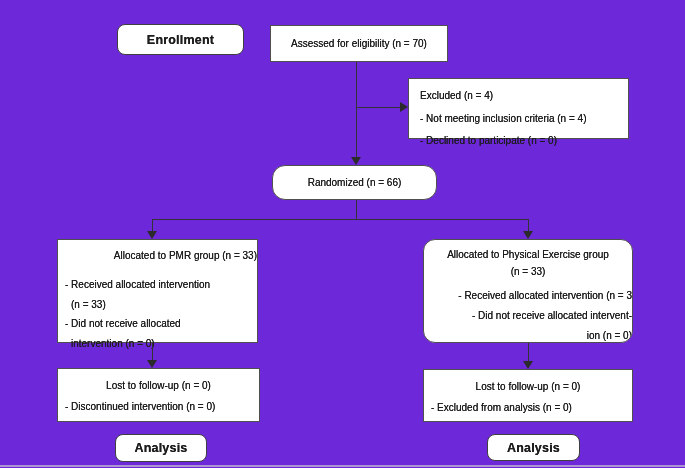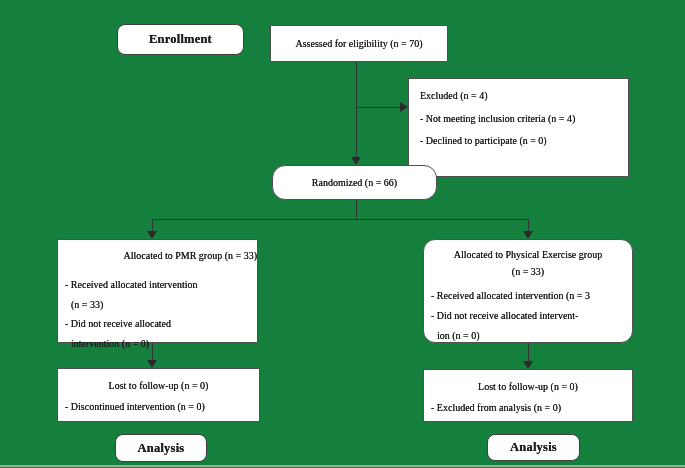--- a/index.html
+++ b/index.html
@@ -1,44 +1,44 @@
 <!DOCTYPE html>
 <html><head>
 <meta charset="utf-8">
 <style>
   html,body{margin:0;padding:0;background:#ffffff;}
   .stage{
-    position:relative;width:685px;height:468px;background:#15803d;overflow:hidden;
-    font-family:Liberation Serif, serif;
+    position:relative;width:685px;height:468px;background:#6d28d9;overflow:hidden;
+    font-family:Liberation Sans, sans-serif;
     color:#1d1d1d;
   }
   .box{
     position:absolute;box-sizing:border-box;background:#ffffff;
     border:1.3px solid #4f4f4f;font-size:10px;
     text-shadow:0 0 .35px currentColor;
   }
   .center-flex{display:flex;align-items:center;justify-content:center;text-align:center;}
   .rounded{
     border-radius:8px;border-width:1.7px;border-color:#3f3f3f;
     font-weight:700;font-size:12.5px;letter-spacing:.2px;
   }
   
   .enrollment{left:117px;top:24px;width:127px;height:31px;}
   .assessed{left:270px;top:25px;width:178px;height:37px;}
-  .excluded{left:408px;top:78px;width:221px;height:99px;padding:6px 0 0 11px;}
+  .excluded{left:408px;top:78px;width:221px;height:61px;padding:6px 0 0 11px;}
   .excluded .line{line-height:22.5px;white-space:nowrap;}
   .randomized{left:272px;top:165px;width:165px;height:35px;border-radius:13px;}
   .alloc-left{left:57px;top:239px;width:201px;height:104px;padding-top:6px;}
   .alloc-left .title{text-align:right;line-height:20px;margin-bottom:9px;}
   .alloc-left .line{line-height:19.5px;padding-left:7px;white-space:nowrap;}
   .alloc-left .cont{padding-left:13px;}
   .alloc-right{left:423px;top:239px;width:210px;height:104px;padding-top:7px;overflow:hidden;border-radius:12px;}
   .alloc-right .title{text-align:center;line-height:16.5px;}
   .alloc-right .body{margin-top:6px;}
-  .alloc-right .line{line-height:20px;padding-left:7px;white-space:nowrap;}
+  .alloc-right .line{line-height:20px;padding-left:7px;white-space:nowrap;text-align:right;}
   .alloc-right .cont{padding-left:13px;}
   .fup-left{left:57px;top:368px;width:203px;height:54px;padding-top:7px;}
   .fup-right{left:423px;top:369px;width:210px;height:53px;padding-top:7px;}
   .fup-title{text-align:center;line-height:20px;}
   .fup-line{line-height:21px;padding-left:7px;white-space:nowrap;}
   .analysis-left{left:115px;top:434px;width:92px;height:28px;}
   .analysis-right{left:487px;top:434px;width:93px;height:27px;}
   
   .vline{position:absolute;width:1.4px;background:#333333;}
   .hline{position:absolute;height:1.4px;background:#333333;}

